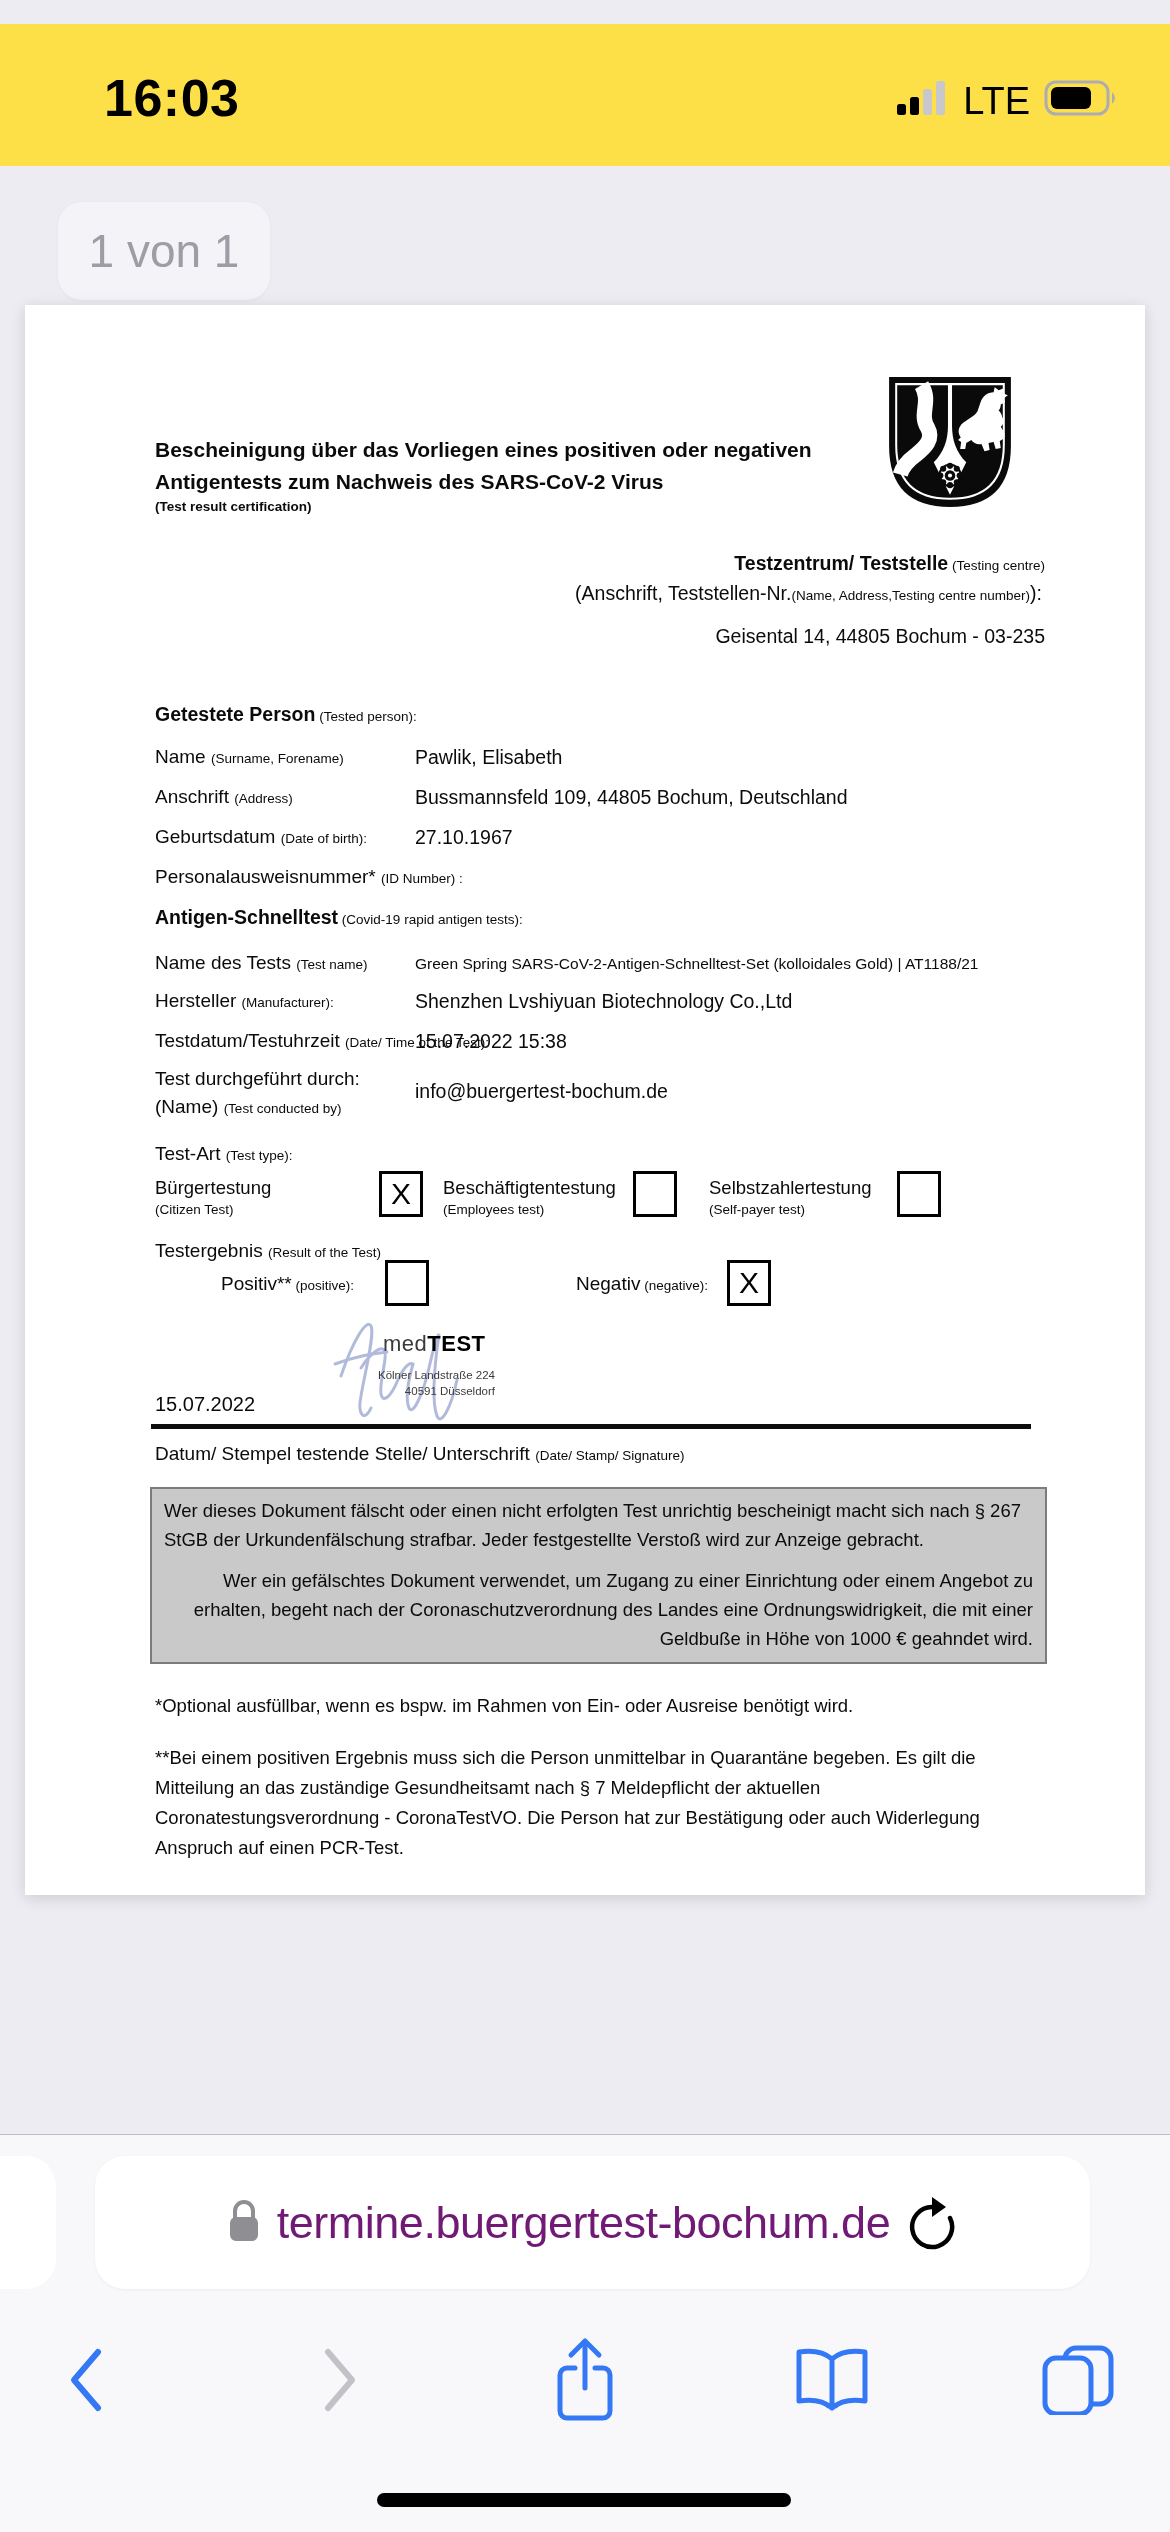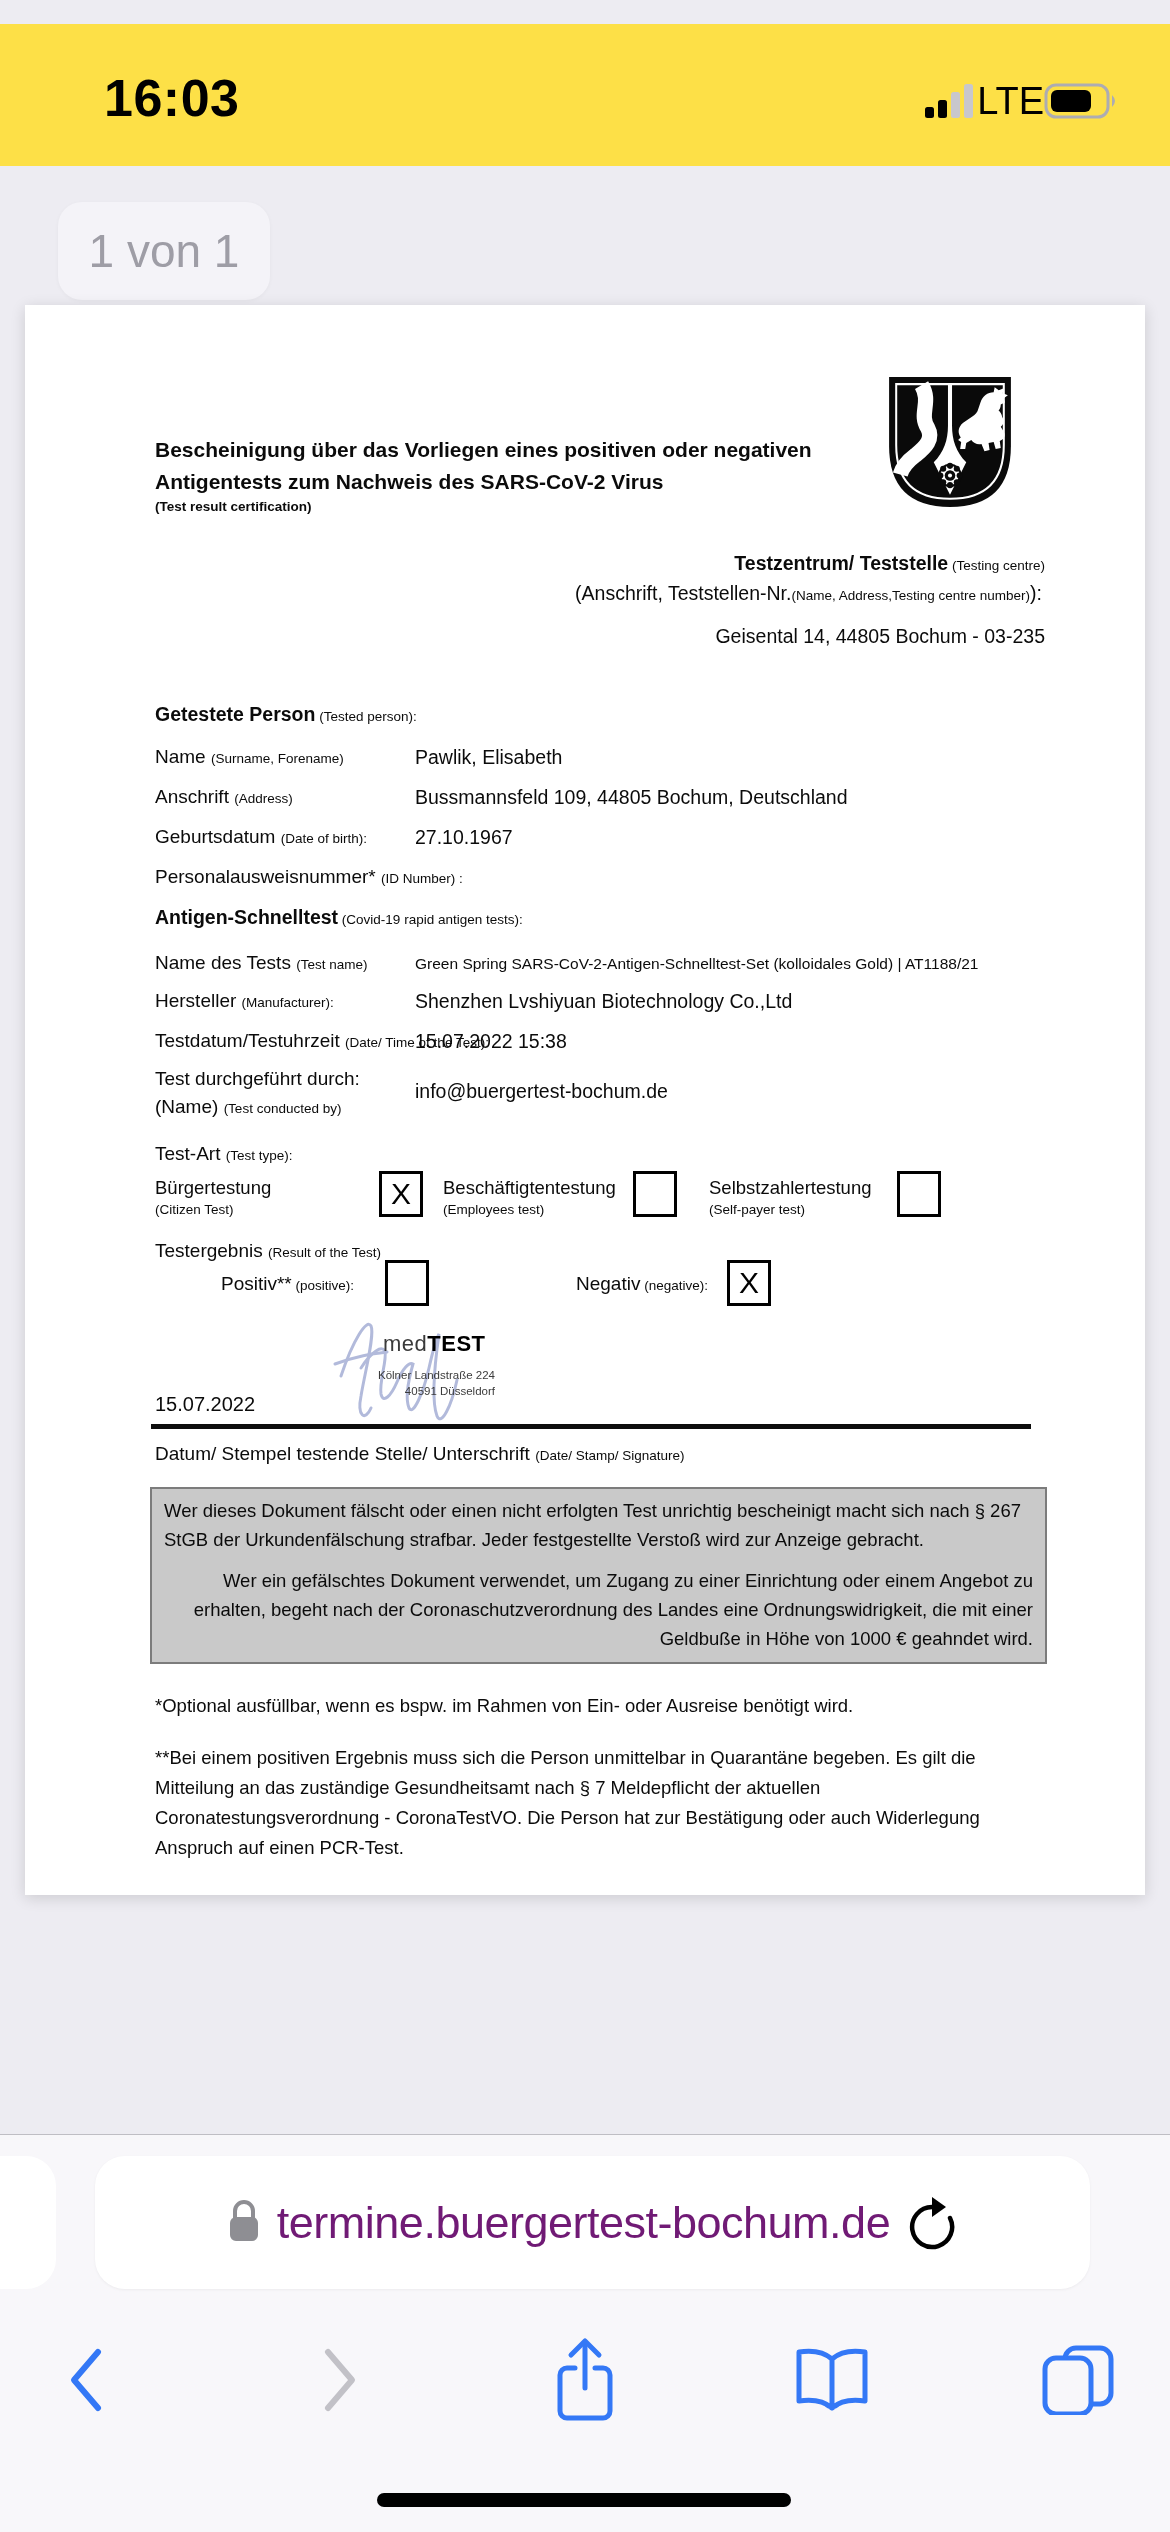--- a/index.html
+++ b/index.html
@@ -2,21 +2,21 @@
 <html><head>
 <meta charset="utf-8">
 <style>
   * { margin:0; padding:0; box-sizing:border-box; }
   html,body { width:1170px; height:2532px; overflow:hidden; }
   body { font-family:"Liberation Sans","DejaVu Sans",sans-serif; background:#EDECF2; position:relative; }
 
   
   .status-bar { position:absolute; top:0; left:0; width:1170px; height:142px; background:#fde047; z-index:5;margin-top:24px; }
   .sb-time { position:absolute; left:104px; top:44px; font-size:52px; font-weight:700; letter-spacing:0.5px; color:#000; }
-  .sb-right { position:absolute; right:52px; top:56px; display:flex; align-items:flex-end; }
+  .sb-right { position:absolute; right:52px; top:56px; display:flex; align-items:flex-start; gap:14px; }
   .sb-lte { font-size:38px; font-weight:500; color:#000; }
 
   
   .content { position:absolute; top:142px; left:0; width:1170px; height:1992px; background:#EDECF2; }
   .page-badge { position:absolute; left:58px; top:60px; width:212px; height:98px; background:#F4F3F8; border-radius:24px;
     display:flex; align-items:center; justify-content:center; font-size:46px; color:#9E9DA6; box-shadow:0 1px 4px rgba(0,0,0,0.04); }
 
   
   .doc-page { position:absolute; left:25px; top:163px; width:1120px; height:1590px; background:#FFFFFF;
     box-shadow:0 3px 14px rgba(0,0,0,0.14); color:#0b0b0b; }

